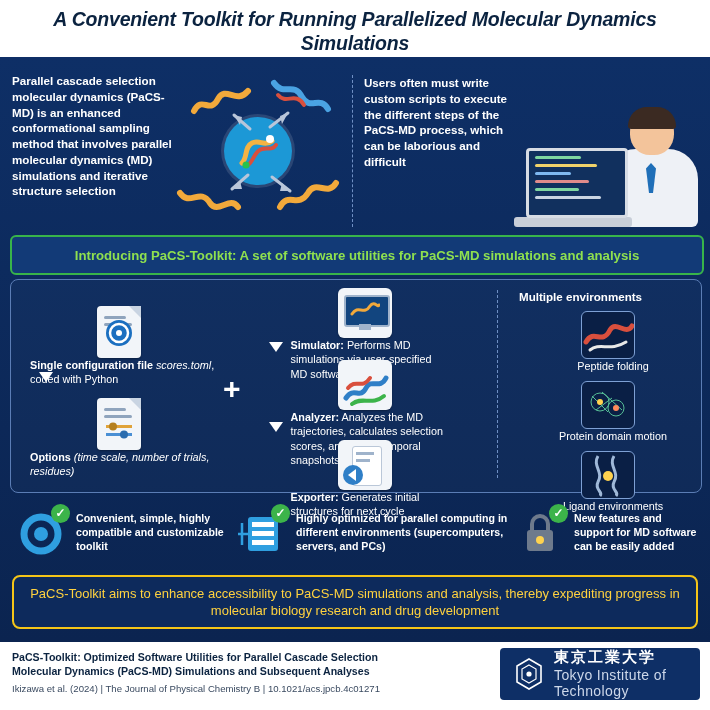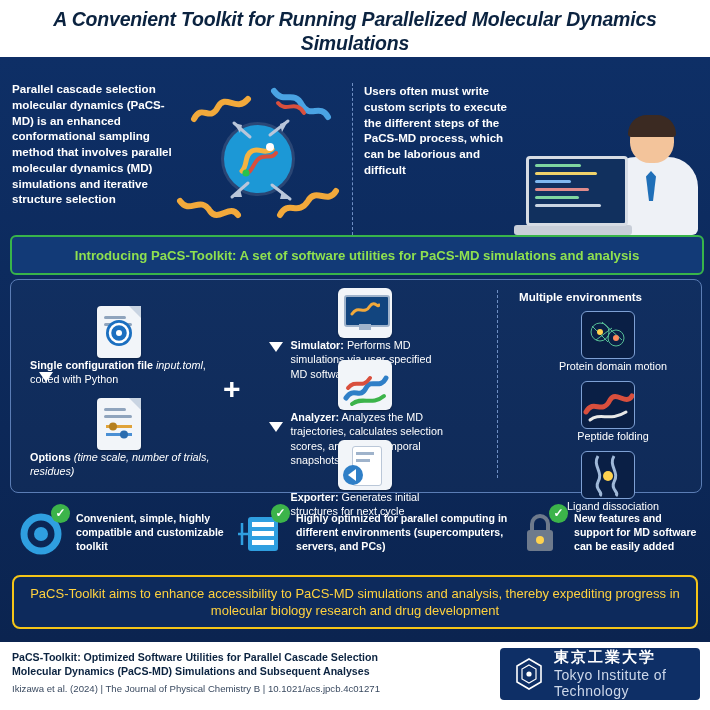--- a/index.html
+++ b/index.html
@@ -40,21 +40,21 @@
     width: 710px;
     height: 585px;
     background: #0d2a5c;
     background: linear-gradient(180deg, #0e2f66 0%, #0b2450 100%);
   }
 
   
   .top-row {
     position: absolute;
     left: 0;
-    top: 16px;
+    top: 8px;
     width: 710px;
     height: 172px;
     display: flex;
   }
   .top-left {
     position: relative;
     width: 352px;
     height: 172px;
     padding: 8px 6px 0 12px;
     box-sizing: border-box;
@@ -591,21 +591,21 @@
             <div class="bar" style="top:17px; width:28px;"></div>
             <div class="doc-circle">
               <svg width="26" height="26" viewBox="0 0 26 26">
                 <circle cx="13" cy="13" r="9" fill="none" stroke="#ffffff" stroke-width="2.5"></circle>
                 <circle cx="13" cy="13" r="3" fill="#ffffff"></circle>
               </svg>
             </div>
           </div>
           <div class="cap">
             <b>Single configuration file</b>
-            <i>input.toml</i><span>, coded with Python</span>
+            <i>scores.toml</i><span>, coded with Python</span>
           </div>
         </div>
 
         <div class="arrow-down" style="left:18px; top:84px;"></div>
 
         <div class="row-item" style="left:0; top:110px; width:196px;">
           <div class="doc-icon">
             <div class="fold"></div>
             <div class="bar" style="top:10px; width:22px;"></div>
             <div class="bar" style="top:17px; width:28px;"></div>
@@ -676,51 +676,51 @@
       </div>
 
       <div class="divider-v2"></div>
 
       <div class="col-apps">
         <div class="apps-title">Multiple environments</div>
 
         <div class="row-item" style="position:relative; left:6px; margin-bottom:8px;">
           <div class="app-icon">
             <svg width="52" height="46" viewBox="0 0 52 46">
+              <path d="M4 30 C12 16, 20 34, 28 18 C34 8, 44 24, 50 14" stroke="#d94f3d" stroke-width="5" fill="none" stroke-linecap="round"></path>
+              <path d="M8 38 C18 30, 28 40, 44 30" stroke="#e8e8e8" stroke-width="3" fill="none" stroke-linecap="round"></path>
+            </svg>
+          </div>
+          <div class="app-cap">Peptide folding</div>
+        </div>
+
+        <div class="row-item" style="position:relative; left:6px; margin-bottom:8px;">
+          <div class="app-icon">
+            <svg width="52" height="46" viewBox="0 0 52 46">
               <g stroke="#5fd0a0" stroke-width="1" fill="none" opacity="0.9">
                 <circle cx="18" cy="20" r="9"></circle>
                   <circle cx="34" cy="26" r="8"></circle>
                 <path d="M10 14 L26 30 M14 28 L30 16 M20 10 L40 28"></path>
               </g>
               <circle cx="18" cy="20" r="3" fill="#ffd24f"></circle>
               <circle cx="34" cy="26" r="3" fill="#ff8a5b"></circle>
             </svg>
           </div>
           <div class="app-cap">Protein domain motion</div>
         </div>
 
-        <div class="row-item" style="position:relative; left:6px; margin-bottom:8px;">
-          <div class="app-icon">
-            <svg width="52" height="46" viewBox="0 0 52 46">
-              <path d="M4 30 C12 16, 20 34, 28 18 C34 8, 44 24, 50 14" stroke="#d94f3d" stroke-width="5" fill="none" stroke-linecap="round"></path>
-              <path d="M8 38 C18 30, 28 40, 44 30" stroke="#e8e8e8" stroke-width="3" fill="none" stroke-linecap="round"></path>
-            </svg>
-          </div>
-          <div class="app-cap">Peptide folding</div>
-        </div>
-
         <div class="row-item" style="position:relative; left:6px;">
           <div class="app-icon">
             <svg width="52" height="46" viewBox="0 0 52 46">
               <path d="M16 4 C10 14, 22 20, 16 30 C12 38, 22 40, 18 44" stroke="#9fb8d8" stroke-width="3" fill="none"></path>
               <path d="M32 4 C26 14, 38 20, 32 30 C28 38, 38 40, 34 44" stroke="#9fb8d8" stroke-width="3" fill="none"></path>
               <circle cx="26" cy="24" r="5" fill="#ffd24f"></circle>
             </svg>
           </div>
-          <div class="app-cap">Ligand dissociation</div>
+          <div class="app-cap">Ligand environments</div>
         </div>
       </div>
     </div>
 
     <div class="features">
 
       <div class="feat" style="width:226px; padding-left:6px;">
         <div class="feat-icon">
           <svg width="52" height="52" viewBox="0 0 52 52">
             <circle cx="25" cy="27" r="17" fill="none" stroke="#2f9fe0" stroke-width="7"></circle>

